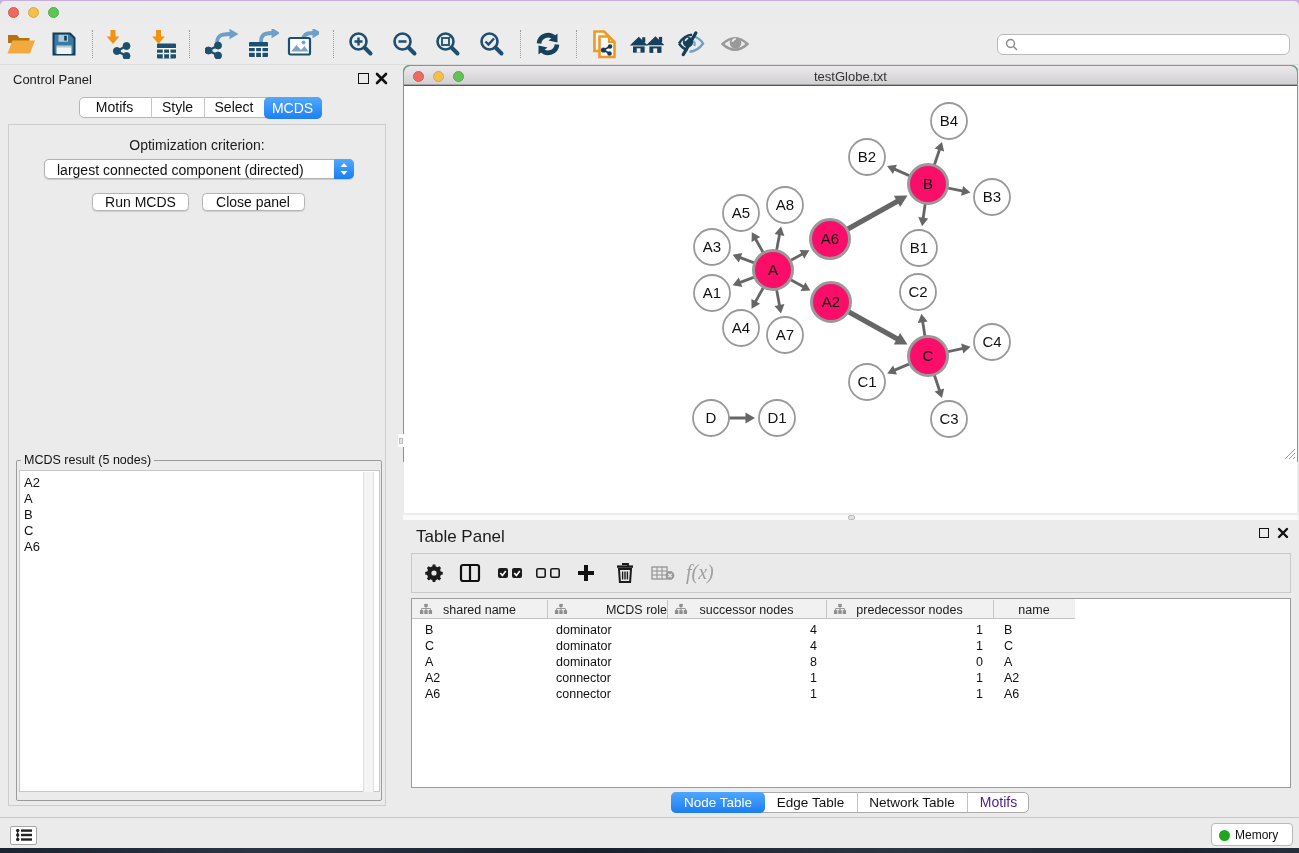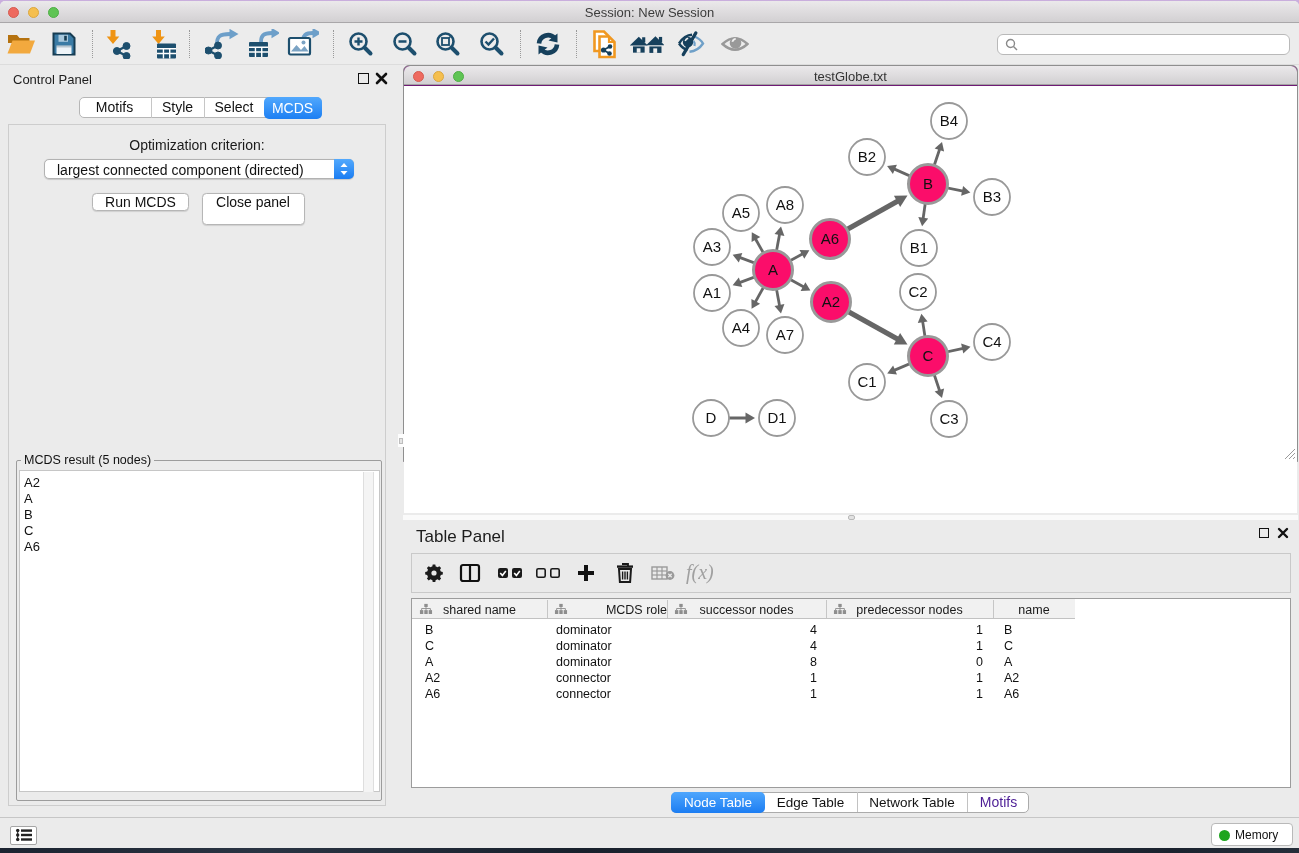--- a/index.html
+++ b/index.html
@@ -3,23 +3,20 @@
 * { margin:0; padding:0; box-sizing:border-box; }
 body { width:1299px; height:853px; font-family:"Liberation Sans", sans-serif; position:relative;
   background:#c9aedd; overflow:hidden; }
 .abs { position:absolute; }
 .ic { position:absolute; transform:translate(-50%,-50%); line-height:0; }
 .sep { position:absolute; top:29px; height:28px; width:0; border-left:1px dotted #9a9a9a; }
 </style></head><body>
 <div class="abs" style="left:0;top:848px;width:1299px;height:5px;background:linear-gradient(90deg,#1b2330,#2a3443 20%,#18202c 45%,#2c3542 70%,#1a222e 90%,#252e3a)"></div>
 <div id="win" class="abs" style="left:0;top:1px;width:1299px;height:847px;background:#ebebeb;border-radius:5px 5px 0 0;overflow:hidden">
 
-<div class="abs" style="left:0;top:0;width:1299px;height:22px;background:linear-gradient(#ebe9eb,#d2d0d2);border-bottom:1px solid #a9a7a9;border-radius:5px 5px 0 0">
-<div class="abs" style="width:1299px;text-align:center;top:4px;font-size:13px;color:#3c3c3c">Session: New Session</div>
-</div>
 <div style="position:absolute;left:7.5px;top:6.0px;width:11.0px;height:11.0px;border-radius:50%;background:#ee6a5f;border:0.5px solid #d55b50"></div>
 <div style="position:absolute;left:27.5px;top:6.0px;width:11.0px;height:11.0px;border-radius:50%;background:#f5bf4f;border:0.5px solid #dca73e"></div>
 <div style="position:absolute;left:47.5px;top:6.0px;width:11.0px;height:11.0px;border-radius:50%;background:#5fc454;border:0.5px solid #4eae45"></div>
 <div class="abs" style="left:0;top:23px;width:1299px;height:41px;background:#ececec;border-bottom:1px solid #dcdcdc"></div>
 <div class="sep" style="left:92px"></div>
 <div class="sep" style="left:189px"></div>
 <div class="sep" style="left:333px"></div>
 <div class="sep" style="left:520px"></div>
 <div class="sep" style="left:576px"></div>
 <div class="ic" style="left:21px;top:43px"><svg width="30" height="26" viewBox="0 0 30 26">
@@ -180,29 +177,29 @@
 <div class="abs" style="left:44px;top:158px;width:310px;height:20px;background:#fff;border:1px solid #b2b2b2;border-radius:5px;box-shadow:0 0.5px 1px rgba(0,0,0,0.15)">
 <div class="abs" style="left:12px;top:1px;font-size:14px;color:#111;line-height:18px">largest connected component (directed)</div>
 <div class="abs" style="right:-1px;top:-1px;width:20px;height:20px;background:linear-gradient(#52a9fd,#1b7df2);border-radius:0 5px 5px 0">
 <svg width="20" height="20">
           <path d="M6.5 8 l3.5 -4 3.5 4 z" fill="#fff"></path>
           <path d="M6.5 12 l3.5 4 3.5 -4 z" fill="#fff"></path>
         </svg>
 </div>
     </div>
 <div class="abs" style="left:92px;top:192px;width:97px;height:18px;background:#fff;border:1px solid #b6b6b6;border-radius:4.5px;box-shadow:0 0.5px 1px rgba(0,0,0,0.12);font-size:14px;color:#111;text-align:center;line-height:17px">Run MCDS</div>
-<div class="abs" style="left:201.5px;top:192px;width:103px;height:32px;background:#fff;border:1px solid #b6b6b6;border-radius:4.5px;box-shadow:0 0.5px 1px rgba(0,0,0,0.12);font-size:14px;color:#111;text-align:center;line-height:17px">Close panel</div>
+<div class="abs" style="left:201.5px;top:192px;width:103px;height:18px;background:#fff;border:1px solid #b6b6b6;border-radius:4.5px;box-shadow:0 0.5px 1px rgba(0,0,0,0.12);font-size:14px;color:#111;text-align:center;line-height:17px">Close panel</div>
 <div class="abs" style="left:16px;top:459px;width:366px;height:341px;border:1px solid #9c9c9c;border-radius:2px">
 <div class="abs" style="left:4px;top:-8px;background:#ebebeb;padding:0 3px;font-size:12.5px;color:#111">MCDS result (5 nodes)</div>
 <div class="abs" style="left:2px;top:9px;width:361px;height:322px;background:#fff;border:1px solid #c6c6c6">
 <div style="padding:4px 0 0 4px;font-size:13px;line-height:16px;color:#111">A2<br>A<br>B<br>C<br>A6</div>
 <div class="abs" style="right:5px;top:1px;width:11px;height:320px;background:#f4f4f4;border-left:1px solid #dedede;border-right:1px solid #dedede"></div>
 </div>
     </div>
-<div class="abs" style="left:403px;top:64px;width:895px;height:397px;border:1px solid #8f8f8f;border-radius:6px 6px 0 0;background:#701a75">
+<div class="abs" style="left:403px;top:64px;width:895px;height:397px;border:1px solid #8f8f8f;border-radius:6px 6px 0 0;background:#15803d">
 <div class="abs" style="left:0;top:0;width:893px;height:19px;background:linear-gradient(#ebe9eb,#d2d0d2);border-bottom:1px solid #a3a3a3;border-radius:6px 6px 0 0">
 <div class="abs" style="width:893px;text-align:center;top:3px;font-size:13px;color:#333">testGlobe.txt</div>
 </div>
 <div class="abs" style="left:0;top:20px;width:893px;height:427px;background:#fff;overflow:hidden">
 
 <svg width="893" height="427" viewBox="0 0 893 427" style="position:absolute;left:0;top:0">
 <line x1="369.0" y1="184.0" x2="335.6" y2="196.6" stroke="#666" stroke-width="2.8"></line>
 <polygon points="328.6,199.2 334.8,191.6 338.3,200.9" fill="#666"></polygon>
 <line x1="369.0" y1="184.0" x2="399.9" y2="201.0" stroke="#666" stroke-width="2.8"></line>
 <polygon points="406.4,204.6 396.6,204.9 401.4,196.2" fill="#666"></polygon>

